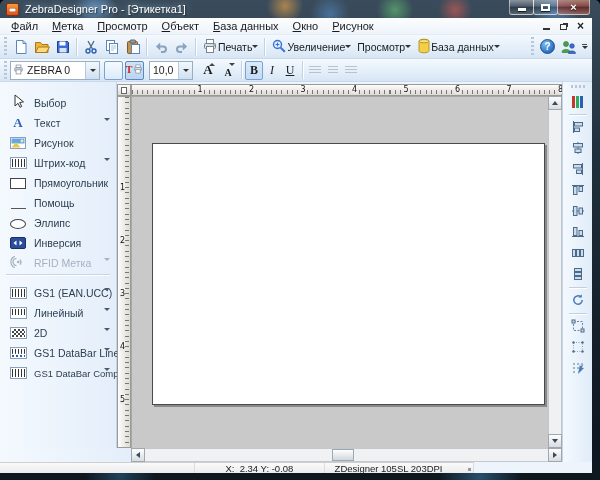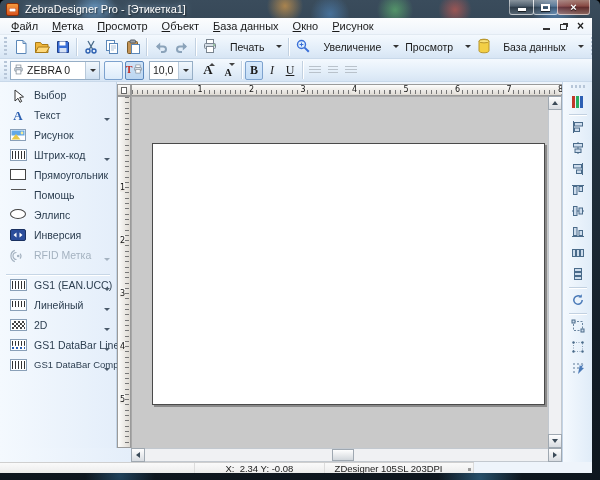--- a/index.html
+++ b/index.html
@@ -48,21 +48,21 @@
   .m-close { color:#222; font-size:12px; font-weight:bold; line-height:1; }
 
   
   .toolbar { position:absolute; left:0; width:592px; background:linear-gradient(#f4f9fe,#e0ecf8 70%,#d7e5f4); border-bottom:1px solid #c9d9ea; display:flex; align-items:center; }
   .tb1 { top:17px; height:24px; }
   .tb2 { top:41px; height:23px; }
   .grip { width:5px; height:80%; margin:0 2px 0 3px; background:repeating-linear-gradient(to bottom,#b7c6d8 0 2px,transparent 2px 4px); background-size:3px 100%; background-repeat:no-repeat; background-position:center; flex:0 0 auto; }
   .tsep { width:1px; height:18px; background:#c2d1e1; margin:0 3px; box-shadow:1px 0 0 #fff; flex:0 0 auto; }
   .tbtn { width:21px; height:21px; display:flex; align-items:center; justify-content:center; border:1px solid transparent; border-radius:2px; flex:0 0 auto; }
   .tbtn svg { display:block; }
-  .tgroup { display:flex; align-items:center; height:38px; padding:8px 3px; gap:12px; flex:0 0 auto; }
+  .tgroup { display:flex; align-items:center; height:38px; padding:8px 3px; gap:0; flex:0 0 auto; }
   .tlabel { font-size:10.5px; color:#1a1a1a; white-space:nowrap; }
   .dd { width:0; height:0; border-left:3px solid transparent; border-right:3px solid transparent; border-top:3px solid #333; flex:0 0 auto; }
   .spacer { flex:1; }
   .overflow-btn { width:11px; height:18px; display:flex; flex-direction:column; align-items:center; justify-content:center; gap:1px; margin-right:2px; }
   .overflow-btn i { display:block; width:5px; height:1px; background:#444; }
   .help-circle { width:15px; height:15px; border-radius:50%; background:radial-gradient(circle at 35% 30%, #7ec0f2, #2a6fc4 70%); border:1px solid #1a4a8a; position:relative; }
   .help-circle::after { content:"?"; position:absolute; left:0; top:0; width:100%; height:100%; color:#fff; font-weight:bold; font-size:10px; line-height:14px; text-align:center; }
 
   
   .combo { display:flex; align-items:center; background:#fff; border:1px solid #96aec6; height:19px; flex:0 0 auto; }
@@ -82,21 +82,21 @@
   .style-btn.pressed { border-color:#7da2ce; background:linear-gradient(#d9eafc,#c3dcf5); }
   .b-bold { font-weight:bold; } .i-italic { font-style:italic; } .u-under { text-decoration:underline; }
   .align-btn { width:18px; height:18px; display:flex; align-items:center; flex:0 0 auto; }
   .align-bars { width:12px; height:9px; margin:auto; }
   .al-left   { background:repeating-linear-gradient(to bottom,#b9c2cb 0 1px,transparent 1px 3px); }
   .al-center { background:repeating-linear-gradient(to bottom,#b9c2cb 0 1px,transparent 1px 3px); width:10px; }
   .al-right  { background:repeating-linear-gradient(to bottom,#b9c2cb 0 1px,transparent 1px 3px); }
 
   
   .toolbox { position:absolute; left:0; top:64px; width:117px; height:380px; background:linear-gradient(to right,#f4f9fe,#e4eefa); border-right:1px solid #c3d4e6; padding-top:7px; }
-  .tool-row { position:relative; height:20px; display:flex; align-items:flex-start; padding-left:8px; }
+  .tool-row { position:relative; height:20px; display:flex; align-items:flex-end; padding-left:8px; }
   .tb-ico { width:20px; display:flex; align-items:center; justify-content:center; flex:0 0 auto; }
   .tb-label { margin-left:6px; color:#2c3e50; white-space:nowrap; font-size:10.5px; }
   .tool-row.disabled .tb-label { color:#a4b2c0; }
   .tool-dd { position:absolute; right:6px; top:9px; width:0; height:0; border-left:3px solid transparent; border-right:3px solid transparent; border-top:3px solid #4a5a6a; }
   .tool-row.disabled .tool-dd { border-top-color:#a4b2c0; }
   .tool-sep { height:1px; background:#c6d6e6; margin:5px 6px 4px 6px; box-shadow:0 1px 0 #fff; }
   .text-a { color:#2b5fb0; font-weight:bold; font-size:13px; font-family:"Liberation Serif",serif; line-height:1; }
   .bcbox { width:17px; height:12px; border:1px solid #8aa0b8; background:#fff; padding:1px; }
   .bc-bars { width:100%; height:100%; background:repeating-linear-gradient(90deg,#333 0 1px,transparent 1px 3px); }
   .bc-2d { width:100%; height:100%; background:repeating-conic-gradient(#444 0 25%, #fff 0 50%); background-size:4px 4px; }

